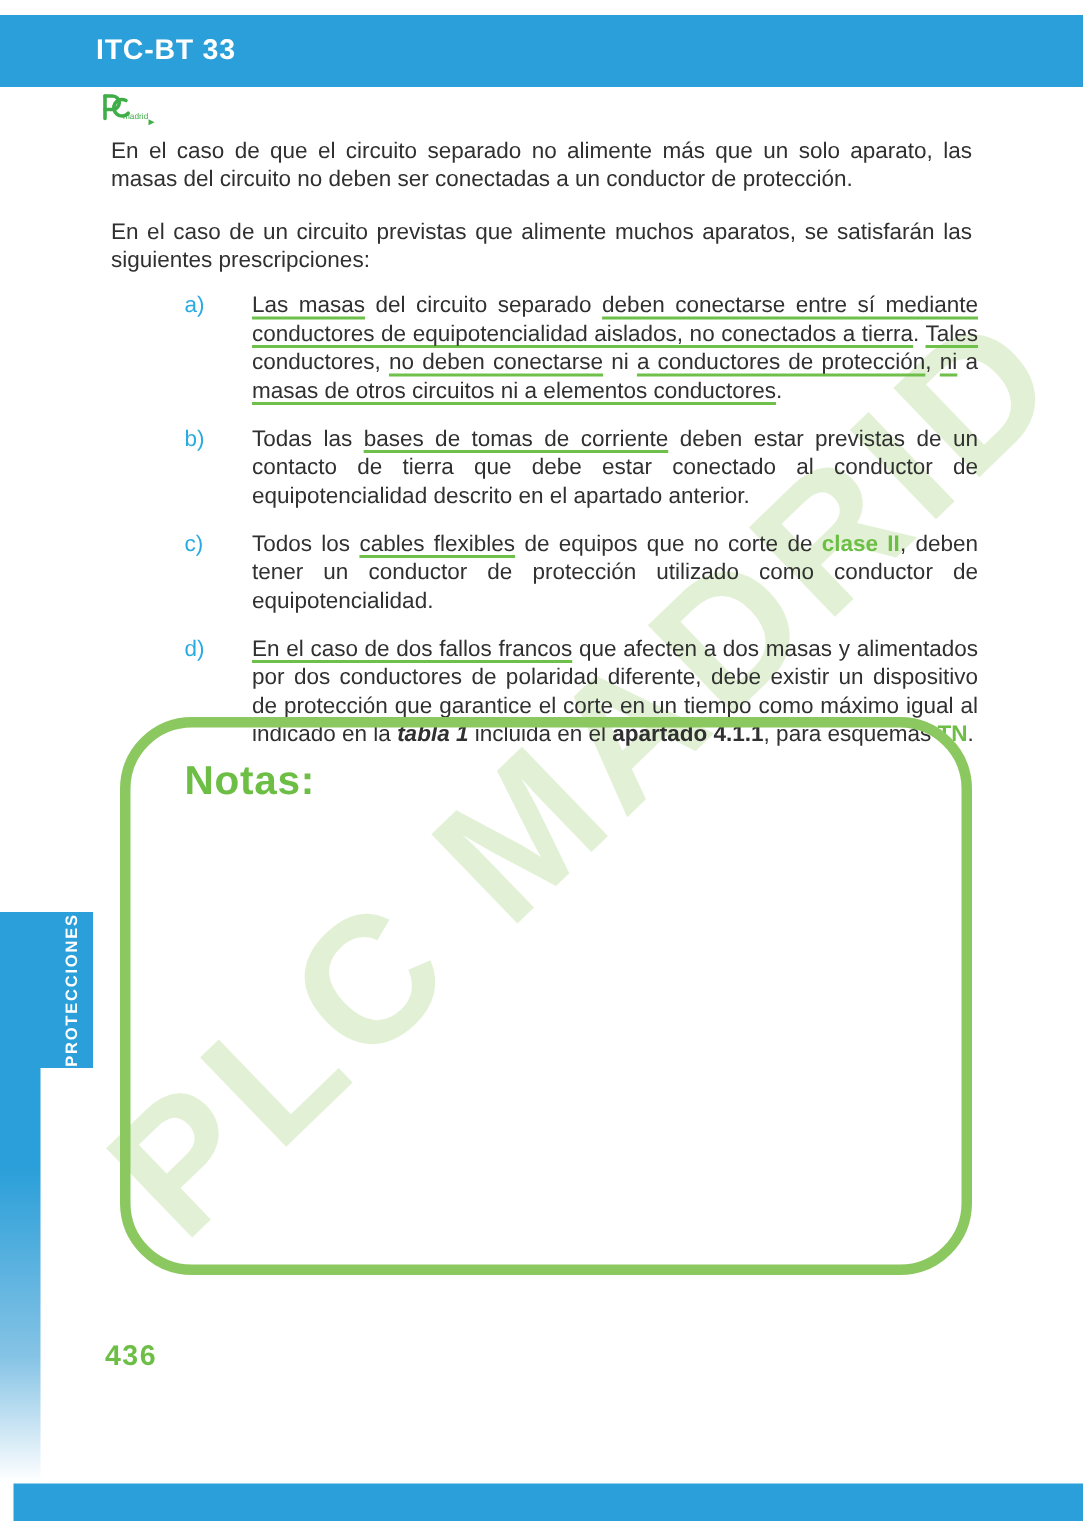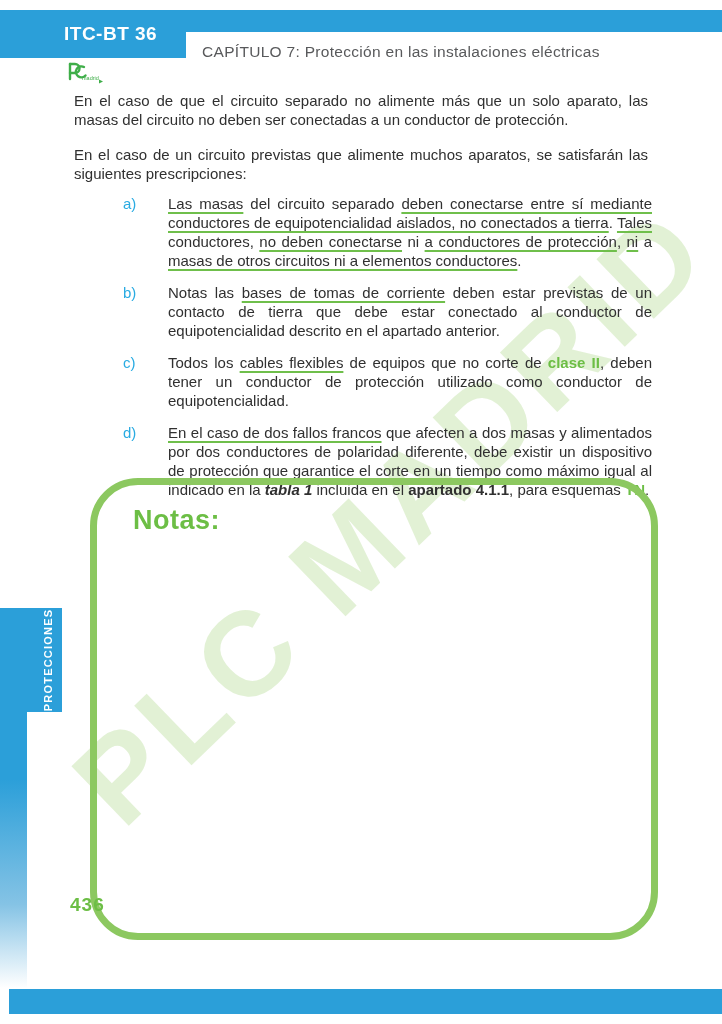--- a/index.html
+++ b/index.html
@@ -35,45 +35,42 @@
   .p2{margin-bottom:11px !important;}
   .item{display:flex;margin-bottom:13px;}
   .item .letter{flex:none;width:82px;padding-left:53px;box-sizing:border-box;color:#29ABE2;}
   .item .ibody{flex:1;text-align:justify;margin-left:16px;}
   .u{text-decoration:underline;text-decoration-color:var(--underline_green);
      text-decoration-thickness:2px;text-underline-offset:3px;}
   .g{color:var(--accent_green);}
   .b{font-weight:bold;}
   .i{font-style:italic;}
   
-  .notes-box{position:absolute;left:90px;top:478px;width:568px;height:462px;box-sizing:border-box;
+  .notes-box{position:absolute;left:80px;top:478px;width:568px;height:372px;box-sizing:border-box;
      border:7px solid var(--border_green);border-radius:48px;z-index:2;background:transparent;text-align:center;}
   .notes-label{position:absolute;left:36px;top:20px;color:var(--accent_green);
      font-weight:bold;font-size:27px;letter-spacing:0.5px;}
   
   .side-strip{position:absolute;left:0;top:608px;width:27px;height:380px;z-index:4;
      background:linear-gradient(180deg,var(--blue) 0%,var(--blue) 45%,#85C3E5 78%,rgba(255,255,255,0) 100%);}
   .side-tab{position:absolute;left:0;top:608px;width:62px;height:104px;background:var(--blue);z-index:5;}
   .side-tab span{position:absolute;right:8px;top:50%;transform:translateY(-50%) rotate(180deg);
      writing-mode:vertical-rl;color:#fff;font-size:11px;font-weight:bold;letter-spacing:1.2px;}
   
   .page-num{position:absolute;left:70px;top:894px;color:var(--accent_green);
      font-weight:bold;font-size:19px;z-index:3;letter-spacing:1px;}
   .bottom-bar{position:absolute;left:9px;right:0;top:989px;height:25px;background:var(--blue);z-index:3;}
 </style>
 </head>
 <body>
 
 <div class="watermark">PLC MADRID</div>
 
 <div class="top-bar">
-  <span class="itc">ITC-BT 36</span>
-  <div class="chapter-box">
-    <span class="chapter-text">CAPÍTULO 7: Protección en las instalaciones eléctricas</span>
-  </div>
+  <span class="itc">ITC-BT 33</span>
 </div>
 
 <div class="logo">
   <svg width="42" height="26" viewBox="0 0 42 26">
     <g stroke="#3FAE49" stroke-width="2.4" fill="none" stroke-linecap="round">
       <path d="M4 2 V17"></path>
       <path d="M4 2 H9 A4.5 4.5 0 0 1 9 11 H4"></path>
       <path d="M18 5 A5.5 5.5 0 1 0 19.5 13.5"></path>
     </g>
     <text x="16" y="17.5" font-size="5.5" fill="#3FAE49" font-family="Liberation Sans, sans-serif">madrid</text>
@@ -84,21 +81,21 @@
 <div class="content">
   <p class="p1">En el caso de que el circuito separado no alimente más que un solo aparato, las masas del circuito no deben ser conectadas a un conductor de protección.</p>
   <p class="p2">En el caso de un circuito previstas que alimente muchos aparatos, se satisfarán las siguientes prescripciones:</p>
   <div>
       <div class="item">
         <span class="letter">a)</span>
         <div class="ibody"><span class="u">Las masas</span><span> del circuito separado </span><span class="u">deben conectarse entre sí mediante conductores de equipotencialidad aislados, no conectados a tierra</span><span>. </span><span class="u">Tales</span><span> conductores, </span><span class="u">no deben conectarse</span><span> ni </span><span class="u">a conductores de protección</span><span>, </span><span class="u">ni</span><span> a </span><span class="u">masas de otros circuitos ni a elementos conductores</span><span>.</span></div>
       </div>
       <div class="item">
         <span class="letter">b)</span>
-        <div class="ibody"><span>Notas las </span><span class="u">bases de tomas de corriente</span><span> deben estar previstas de un contacto de tierra que debe estar conectado al conductor de equipotencialidad descrito en el apartado anterior.</span></div>
+        <div class="ibody"><span>Todas las </span><span class="u">bases de tomas de corriente</span><span> deben estar previstas de un contacto de tierra que debe estar conectado al conductor de equipotencialidad descrito en el apartado anterior.</span></div>
       </div>
       <div class="item">
         <span class="letter">c)</span>
         <div class="ibody"><span>Todos los </span><span class="u">cables flexibles</span><span> de equipos que no corte de </span><span class="g b">clase II</span><span>, deben tener un conductor de protección utilizado como conductor de equipotencialidad.</span></div>
       </div>
       <div class="item">
         <span class="letter">d)</span>
         <div class="ibody"><span class="u">En el caso de dos fallos francos</span><span> que afecten a dos masas y alimentados por dos conductores de polaridad diferente, debe existir un dispositivo de protección que garantice el corte en un tiempo como máximo igual al indicado en la </span><span class="b i">tabla 1</span><span> incluida en el </span><span class="b">apartado 4.1.1</span><span>, para esquemas </span><span class="g b">TN</span><span>.</span></div>
       </div>
     </div>

